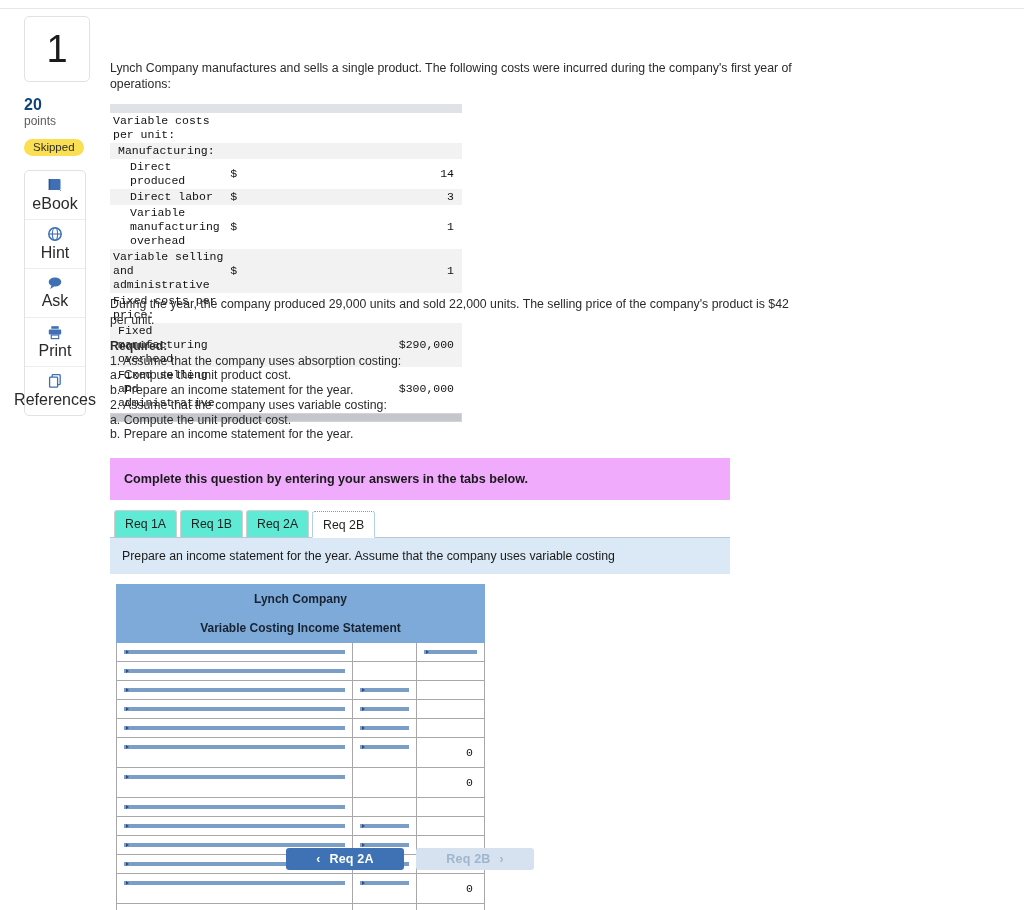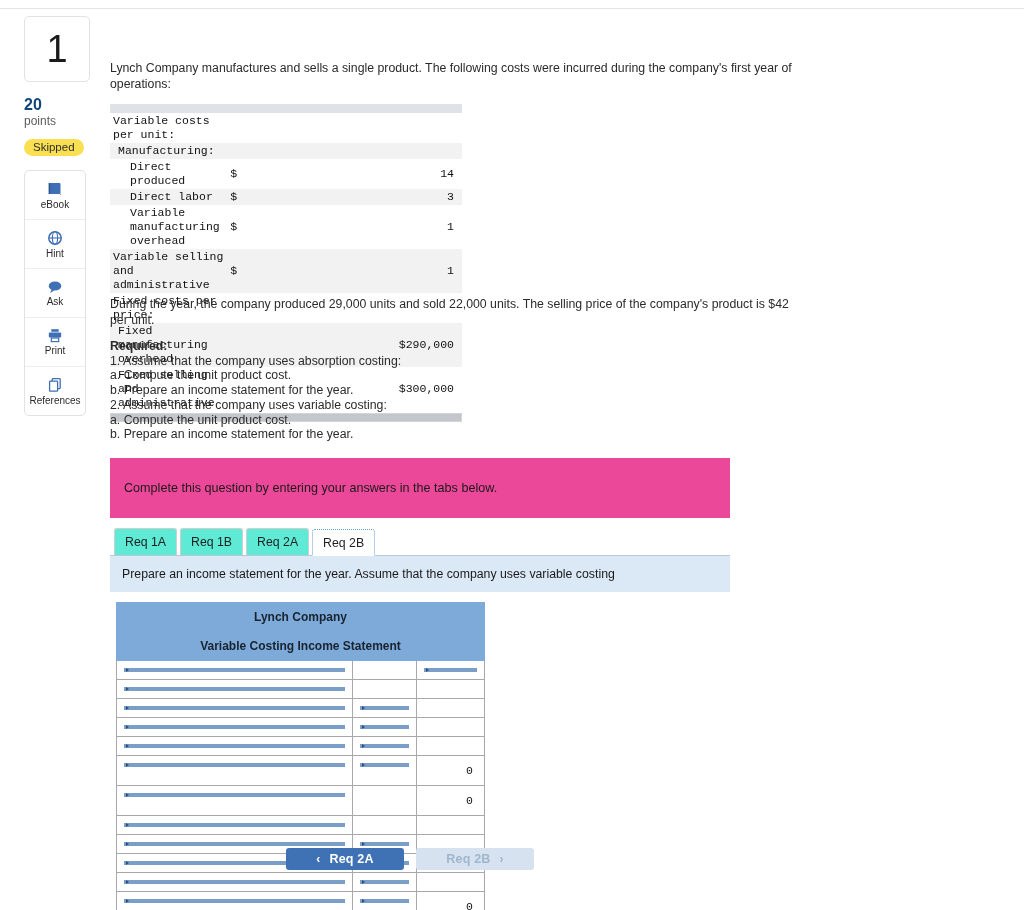--- a/index.html
+++ b/index.html
@@ -82,21 +82,21 @@
     border-bottom: 1px solid #ededed;
     display: flex;
     flex-direction: column;
     align-items: center;
     justify-content: center;
     gap: 2px;
     position: relative;
   }
   .tool-item:last-child { border-bottom: none; }
   .tool-label {
-    font-size: 10px;
+    font-size: 16px;
     color: #2a2a2a;
     white-space: nowrap;
   }
   .tool-icon { color: #3f6fb5; line-height: 0; }
 
   
   #main {
     position: absolute;
     left: 110px; top: 0;
     width: 900px;
@@ -173,28 +173,28 @@
   }
   .required-block .req-head { font-weight: 700; }
 
   
   #answer-panel {
     position: absolute;
     left: 0; top: 458px;
     width: 620px;
   }
   #complete-bar {
-    background: #ec4899;
-    height: 60px;
+    background: #f0abfc;
+    height: 42px;
     display: flex;
     align-items: center;
     padding-left: 14px;
     box-sizing: border-box;
     font-size: 12.6px;
-    font-weight: 400;
+    font-weight: 700;
     color: #1a1a1a;
   }
   #tab-strip {
     position: relative;
     height: 30px;
     margin-top: 8px;
     border-bottom: 1px solid #b9c7d6;
     display: flex;
     align-items: flex-end;
     padding-left: 4px;

